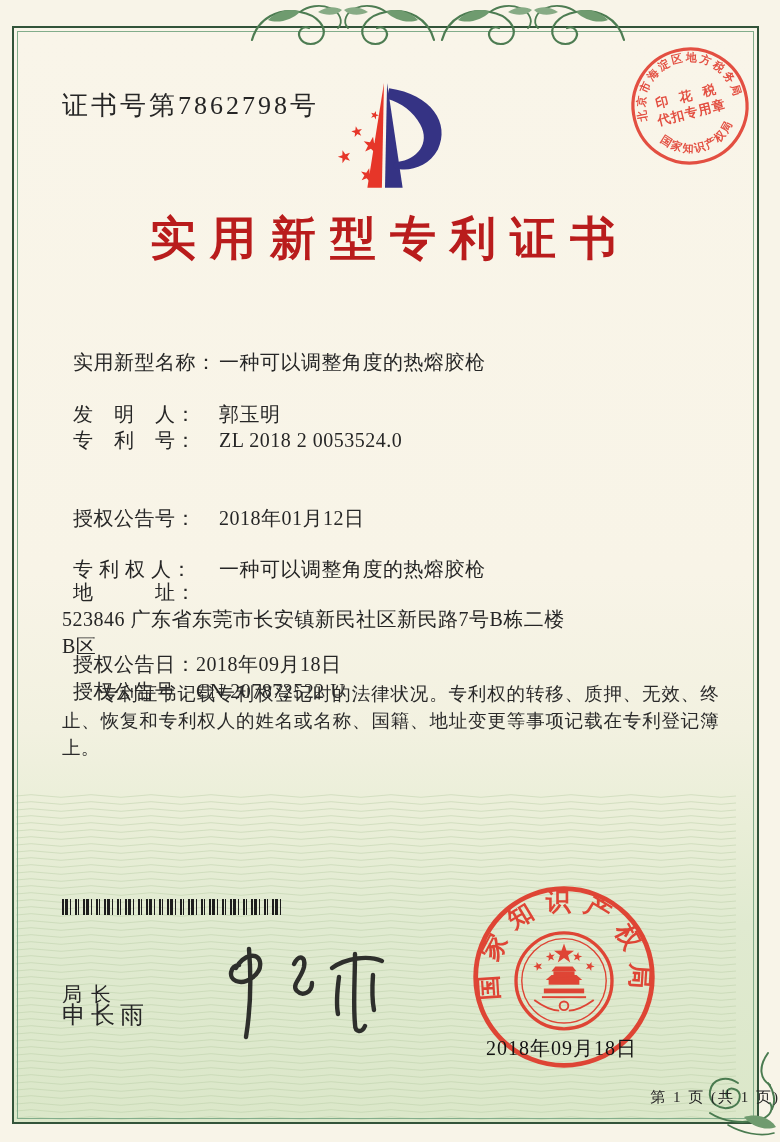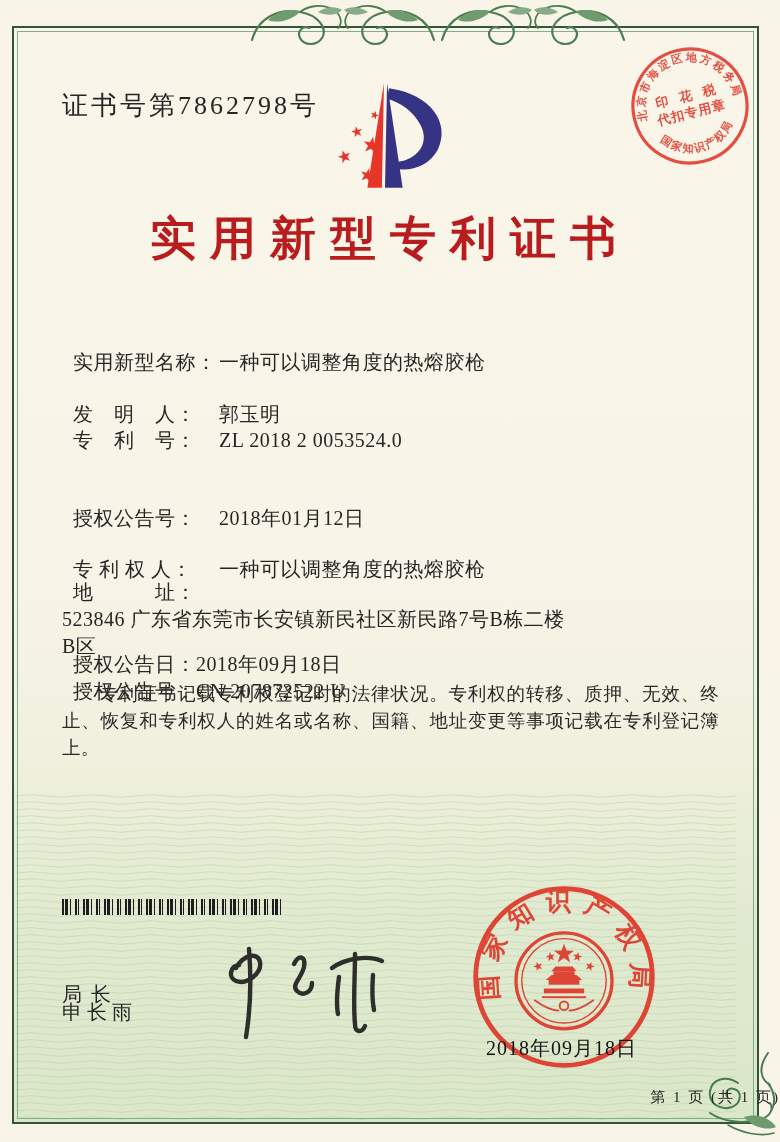--- a/index.html
+++ b/index.html
@@ -30,21 +30,21 @@
   .barcode{
     left:62px;top:899px;width:221px;height:16px;
     background:repeating-linear-gradient(90deg,
       #1d1d1d 0 2px,transparent 2px 3px,
       #1d1d1d 3px 6px,transparent 6px 8px,
       #1d1d1d 8px 9px,transparent 9px 13px,
       #1d1d1d 13px 15px,transparent 15px 16px,
       #1d1d1d 16px 17px,transparent 17px 21px);
   }
   .sign-title{left:62px;top:981px;font-size:20px;letter-spacing:9px;}
-  .sign-name{left:62px;top:999px;font-size:20px;letter-spacing:5px;}
+  .sign-name{left:62px;top:999px;font-size:24px;letter-spacing:5px;}
   .seal-date{left:486px;top:1035px;font-size:20px;letter-spacing:1px;color:#141414;z-index:9;}
   .footer{left:0;top:1088px;width:100%;text-align:right;font-size:15px;letter-spacing:2px;}
   .stamp-arc{font-size:11px;letter-spacing:2.5px;font-weight:700;}
   .stamp-arc-b{font-size:11px;letter-spacing:1.5px;font-weight:700;}
   .stamp-c1{font-size:13px;letter-spacing:4px;font-weight:700;}
   .stamp-c2{font-size:13px;letter-spacing:1px;font-weight:700;}
   .seal-arc{font-size:26px;letter-spacing:12px;font-weight:700;}
   svg{display:block;}
 </style>
 </head>

